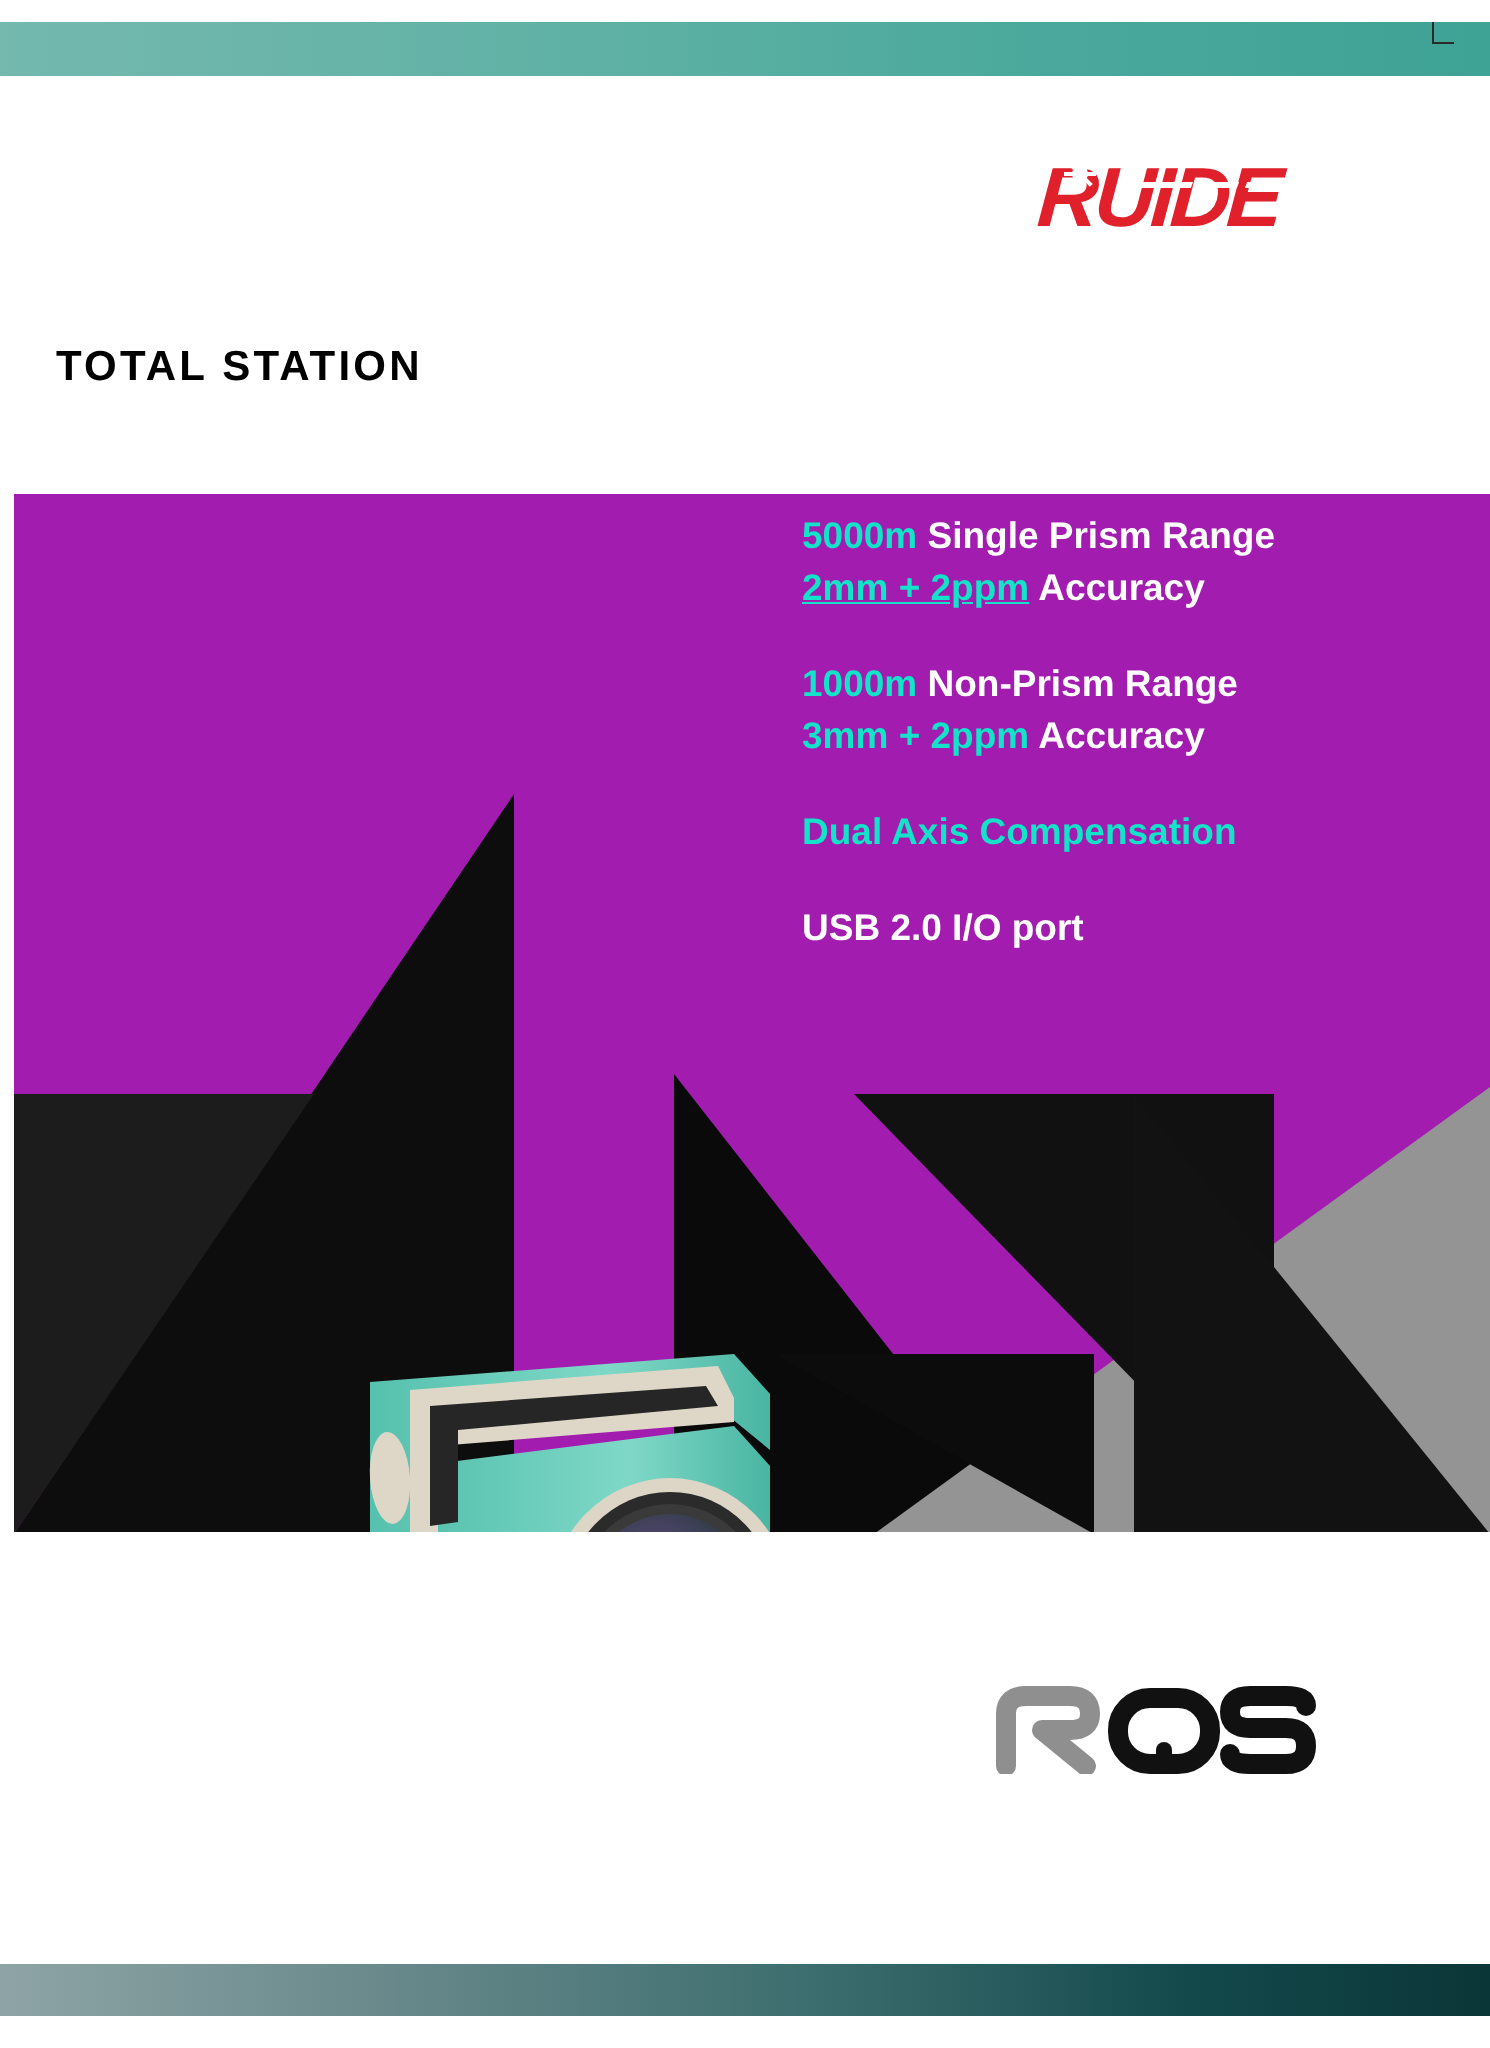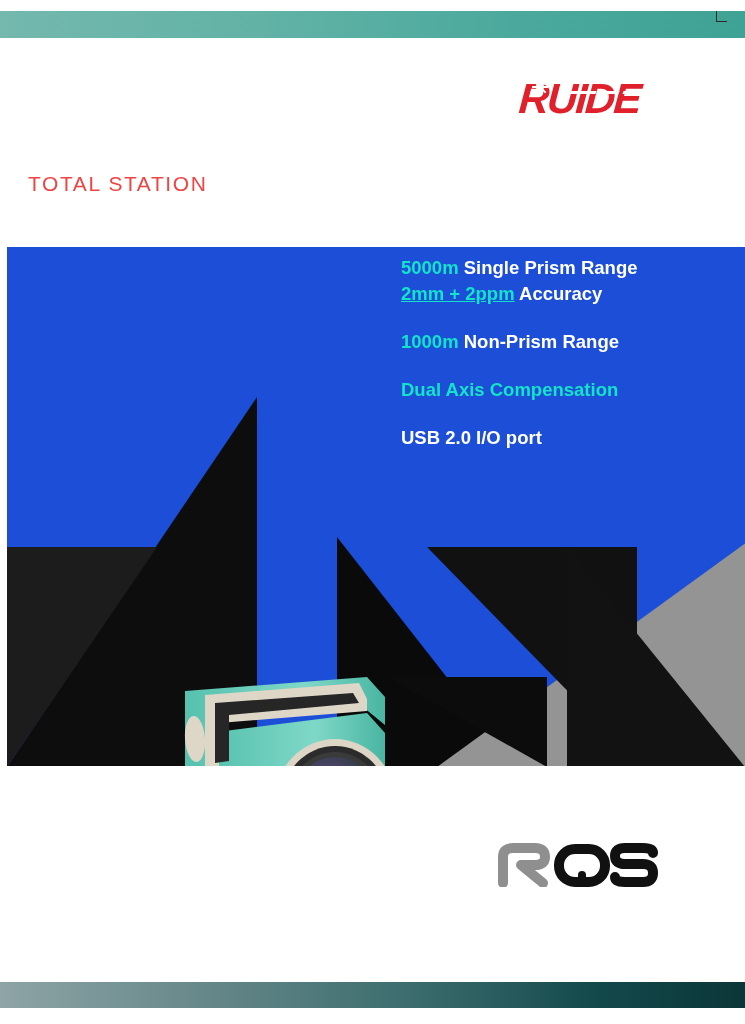--- a/index.html
+++ b/index.html
@@ -85,39 +85,40 @@
       <i></i>
       <i></i>
       <u></u>
   </span>
   <span class="slash" style="left:47px;top:13px;width:30px;"></span>
   <span class="slash" style="left:84px;top:13px;width:16px;"></span>
   <span class="slash" style="left:104px;top:13px;width:16px;"></span>
   <span class="slash" style="left:126px;top:13px;width:26px;"></span>
 </div>
 
-<div id="page-title" style="color: #ef4444;">TOTAL STATION</div>
-
-<div id="hero" style="background: #1d4ed8;">
+<div id="page-title" style="color: #000000; font-weight: bold;">TOTAL STATION</div>
+
+<div id="hero" style="background: #a21caf;">
 
   <div class="facet" id="facet-l1"></div>
   <div class="facet" id="facet-l2"></div>
   <div class="facet" id="facet-c1"></div>
   <div class="facet" id="facet-g1"></div>
   <div class="facet" id="facet-c2"></div>
   <div class="facet" id="facet-g2"></div>
   <div class="facet" id="facet-g3"></div>
 
   <div id="spec-list">
       <div class="spec-group">
         <div class="spec-line"><span class="hl" style="color: rgb(19, 227, 200);">5000m</span><span> Single Prism Range</span></div>
         <div class="spec-line"><span class="hl" style="color: rgb(19, 227, 200); text-decoration: underline;">2mm + 2ppm</span><span> Accuracy</span></div>
       </div>
       <div class="spec-group">
         <div class="spec-line"><span class="hl" style="color: rgb(19, 227, 200); text-align: center;">1000m</span><span> Non-Prism Range</span></div>
+        <div class="spec-line"><span class="hl" style="color: rgb(19, 227, 200);">3mm + 2ppm</span><span> Accuracy</span></div>
       </div>
       <div class="spec-group">
         <div class="spec-line"><span class="hl" style="color: rgb(19, 227, 200); margin-top: 28px;">Dual Axis Compensation</span></div>
       </div>
       <div class="spec-group">
         <div class="spec-line"><span>USB 2.0 I/O port</span></div>
       </div>
     </div>
 
   <div id="instrument">

